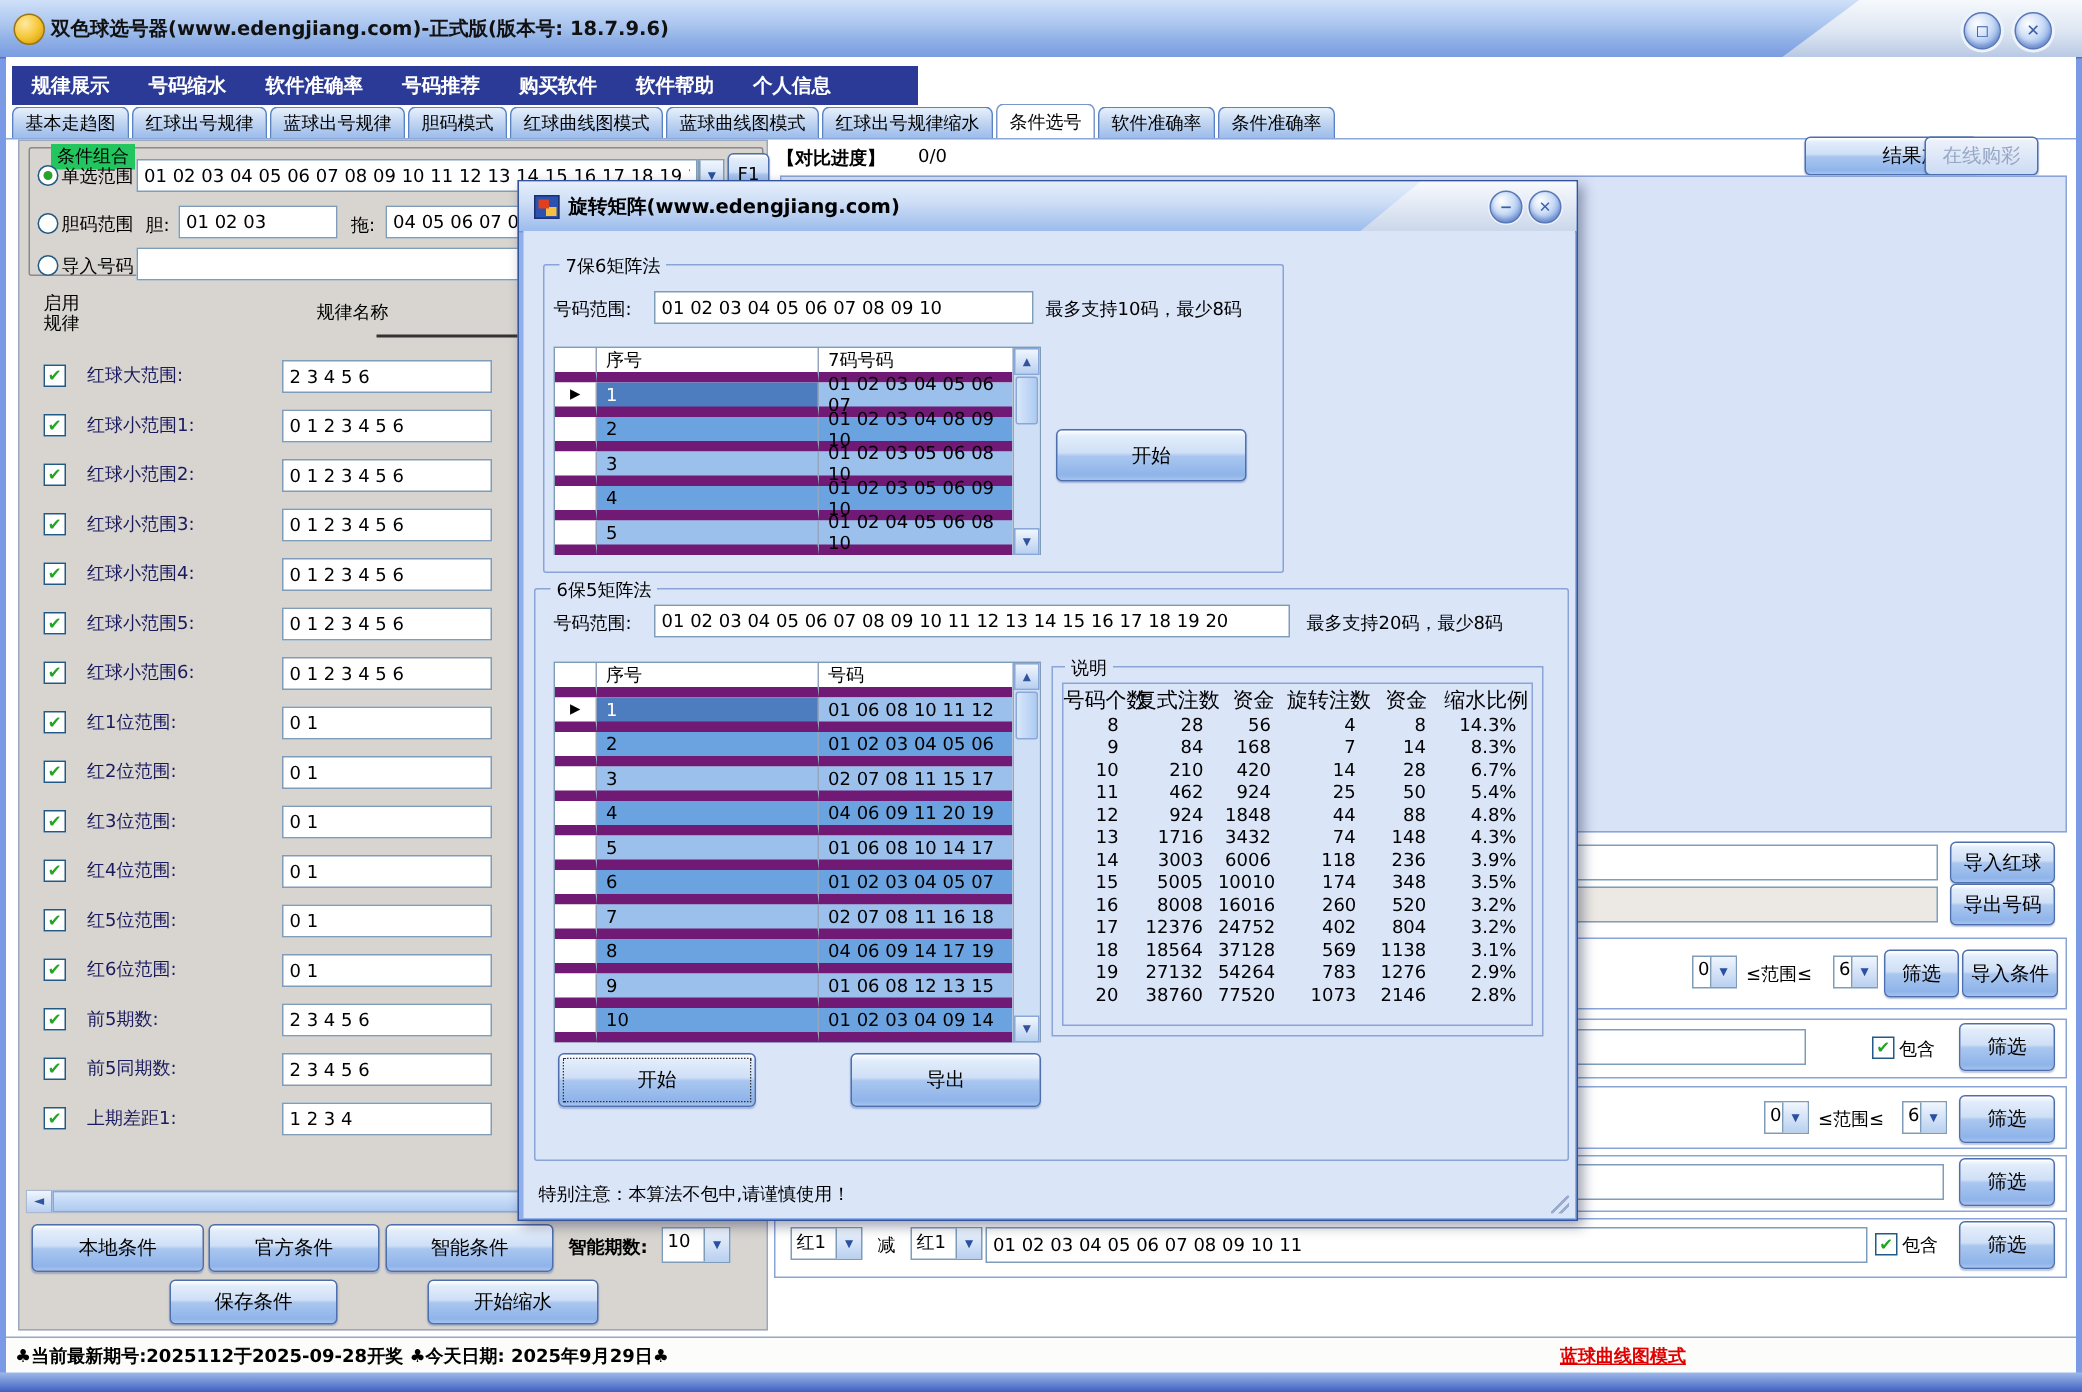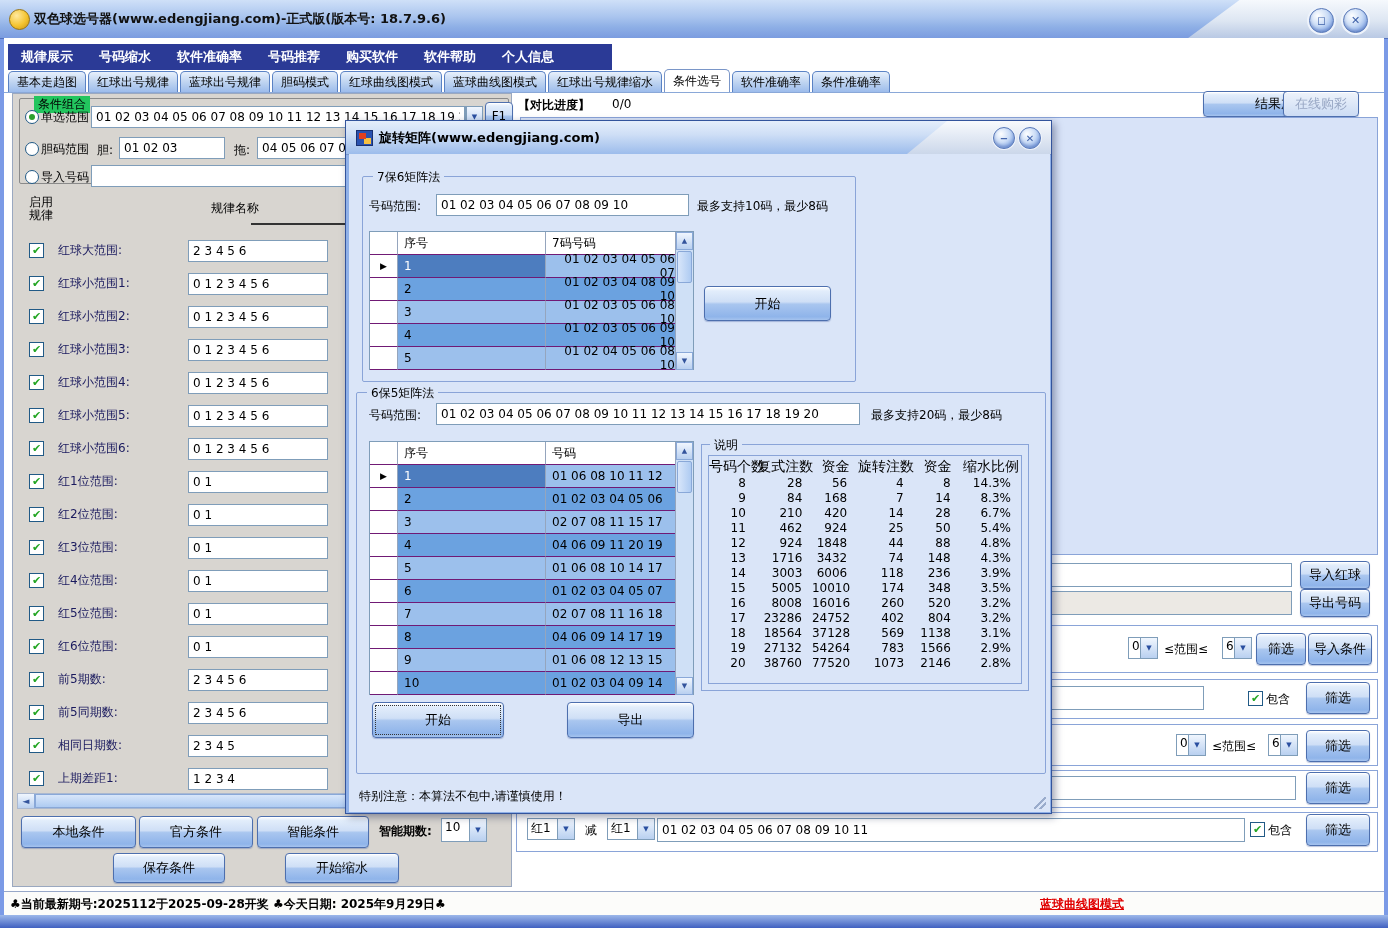--- a/index.html
+++ b/index.html
@@ -93,21 +93,21 @@
     background:radial-gradient(circle at 35% 30%,#fdfeff,#cadcf6 45%,#93b4ea 75%,#6f96dc);
     border:1px solid #5878b8;box-shadow:0 0 0 1px #eef3fb,inset 0 -2px 3px rgba(80,110,180,.55);
     color:#3c5fa8;font-size:10px;font-weight:bold;display:flex;align-items:center;justify-content:center;cursor:pointer;}
   .dlg-client{position:absolute;left:3px;top:33px;width:701px;height:658px;background:#dae5f8;}
   .dlg-fieldset{position:absolute;border:1px solid #8aa4d8;border-radius:2px;}
   .dlg-fieldset-label{position:absolute;left:10px;top:-8px;background:#dae5f8;padding:0 4px;font-size:12px;}
   
   .grid{position:absolute;background:#fff;border:1px solid #7f9db9;display:flex;flex-direction:column;box-sizing:border-box;}
   .gmain{flex:1;display:flex;flex-direction:column;overflow:hidden;}
   .grow{display:flex;height:23px;flex:0 0 23px;}
-  .gc{display:flex;align-items:center;box-sizing:border-box;border-right:1px solid #95a5bd;border-bottom:1px solid #701a75;text-align:right;}
+  .gc{display:flex;align-items:center;box-sizing:border-box;border-right:1px solid #95a5bd;border-bottom:7px solid #701a75;}
   .gc.csel{width:28px;justify-content:center;background:#fff;}
   .gc.c1{width:148px;padding-left:6px;}
   .gc.c2{flex:1;padding-left:6px;border-right:none;}
   .ghead .gc{background:#fff;font-size:12px;}
   .gbody .grow:nth-child(odd) .c1,.gbody .grow:nth-child(odd) .c2{background:#9cc0ec;}
   .gbody .grow:nth-child(even) .c1,.gbody .grow:nth-child(even) .c2{background:#6ba2e0;}
   .gbody .grow:first-child .c1{background:#4d7dbf;color:#fff;}
   .rowarrow{visibility:hidden;font-size:9px;color:#000;}
   .gbody .grow:first-child .rowarrow{visibility:visible;}
   .gwrap{display:flex;flex:1;}
@@ -291,25 +291,20 @@
         <span class="rule-label">前5期数:</span>
         <input class="tb rule-input" value="2 3 4 5 6" style="">
       </div>
 
       <div class="rule-row">
         <span class="cb checked"></span>
         <span class="rule-label">前5同期数:</span>
         <input class="tb rule-input" value="2 3 4 5 6" style="">
       </div>
 
-      <div class="rule-row">
-        <span class="cb checked"></span>
-        <span class="rule-label">相同日期数:</span>
-        <input class="tb rule-input" value="2 3 4 5" style="">
-      </div>
 
       <div class="rule-row">
         <span class="cb checked"></span>
         <span class="rule-label">上期差距1:</span>
         <input class="tb rule-input" value="1 2 3 4" style="">
       </div>
     </div>
 
     <div class="hscroll">
       <span class="hs-btn">◄</span>
@@ -660,42 +655,42 @@
               <span class="ic i0">16</span>
               <span class="ic i1">8008</span>
               <span class="ic i2">16016</span>
               <span class="ic i3">260</span>
               <span class="ic i4">520</span>
               <span class="ic i5">3.2%</span>
             </div>
 
             <div class="info-row">
               <span class="ic i0">17</span>
-              <span class="ic i1">23286</span>
+              <span class="ic i1">12376</span>
               <span class="ic i2">24752</span>
               <span class="ic i3">402</span>
               <span class="ic i4">804</span>
               <span class="ic i5">3.2%</span>
             </div>
 
             <div class="info-row">
               <span class="ic i0">18</span>
               <span class="ic i1">18564</span>
               <span class="ic i2">37128</span>
               <span class="ic i3">569</span>
               <span class="ic i4">1138</span>
               <span class="ic i5">3.1%</span>
             </div>
 
             <div class="info-row">
               <span class="ic i0">19</span>
               <span class="ic i1">27132</span>
               <span class="ic i2">54264</span>
               <span class="ic i3">783</span>
-              <span class="ic i4">1566</span>
+              <span class="ic i4">1276</span>
               <span class="ic i5">2.9%</span>
             </div>
 
             <div class="info-row">
               <span class="ic i0">20</span>
               <span class="ic i1">38760</span>
               <span class="ic i2">77520</span>
               <span class="ic i3">1073</span>
               <span class="ic i4">2146</span>
               <span class="ic i5">2.8%</span>

